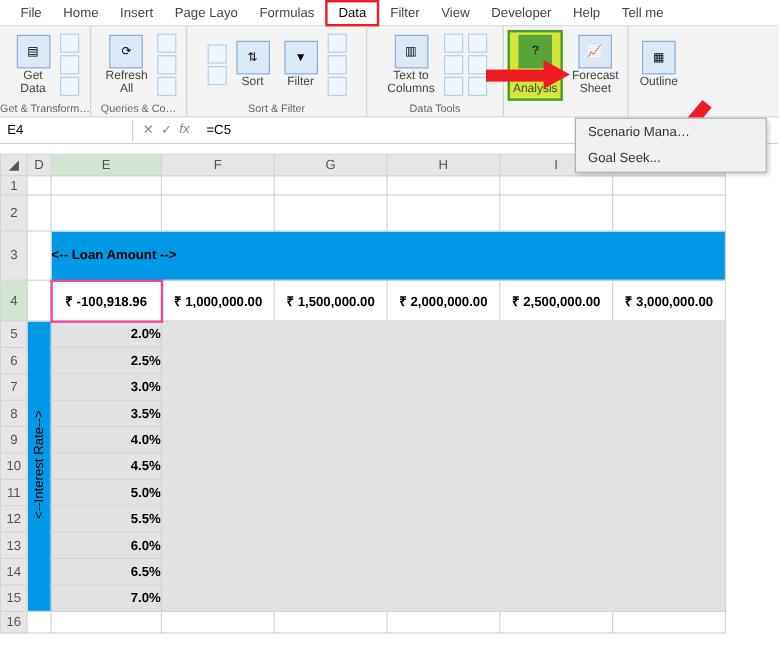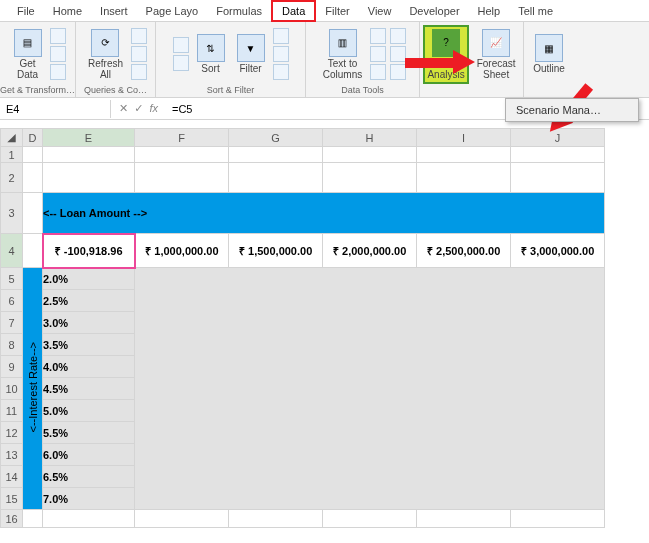--- a/index.html
+++ b/index.html
@@ -18,21 +18,21 @@
 .rbtn { display:flex; flex-direction:column; align-items:center; justify-content:center; gap:1px; padding:2px 4px; cursor:pointer; }
 .rbtn .ico { width:20px; height:20px; background:#dbe9f7; border:1px solid #8eb0d5; display:flex; align-items:center; justify-content:center; font-size:10px; }
 .rbtn.big .ico { width:28px; height:28px; }
 .rbtn .lbl { font-size:10px; color:#444; text-align:center; line-height:1.1; }
 .rbtn-stack { display:flex; flex-direction:column; gap:2px; }
 .rbtn-sm { width:16px; height:16px; background:#eef5fc; border:1px solid #b9cfe3; cursor:pointer; }
 .whatif { border:2px solid #4a9c2d; background:#d4e63a; padding:2px; }
 .whatif .ico { background:#57a33a; width:28px; height:24px; border:none; }
 
 
-.dropdown { position:absolute; top:98px; right:10px; width:134px; background:#f0f0f0; border:1px solid #b0b0b0; box-shadow:2px 2px 4px rgba(0,0,0,0.25); z-index:5; }
+.dropdown { position:absolute; top:98px; right:10px; width:160px; background:#f0f0f0; border:1px solid #b0b0b0; box-shadow:2px 2px 4px rgba(0,0,0,0.25); z-index:5; }
 .dropdown div { padding:5px 10px; font-size:11px; cursor:pointer; color:#333; }
 .dropdown .hl { background:#ffff00; border:2px solid #ed1c24; text-decoration:underline; }
 
 
 .fbar { display:flex; height:22px; border-bottom:1px solid #d4d4d4; align-items:center; background:#fff; }
 .namebox { width:111px; border-right:1px solid #d4d4d4; padding:3px 6px; font-size:11px; }
 .fx-btns { display:flex; gap:6px; padding:0 8px; color:#888; }
 .fx-btns span { cursor:pointer; font-size:11px; }
 .formula { padding:3px 6px; font-size:11px; flex:1; }
 
@@ -46,21 +46,21 @@
 .colhdr th { background:#e6e6e6; color:#555; height:18px; font-weight:normal; text-align:center; }
 .rowhdr { background:#e6e6e6; color:#555; width:22px; text-align:center; font-weight:normal; }
 .colD { width:20px; }
 .colE { width:92px; }
 .colF,.colG,.colH,.colI,.colJ { width:94px; }
 
 .row1 td { height:16px; background:#fff; }
 .row2 td { height:30px; background:#fff; }
 .loantitle { background:#0099e5 !important; color:#000; font-size:16px; text-align:left; font-weight:700; border:1px solid #888; }
 .hcell { background:#fff; font-weight:bold; text-align:center; padding:6px 2px; border:1px solid #888; height:34px; }
-.rate-cell { background:#e2e2e2; font-weight:bold; text-align:left; border:1px solid #888; height:22px; }
+.rate-cell { background:#e2e2e2; font-weight:bold; text-align:right; border:1px solid #888; height:22px; }
 .empty-body { background:#e2e2e2; border:1px solid #888; height:22px; }
 .vlabel { background:#0099e5 !important; color:#000; font-size:14px; font-weight:500; text-align:center; vertical-align:middle; border:1px solid #888; }
 .vlabel span { writing-mode:vertical-rl; transform:rotate(180deg); letter-spacing:0; display:inline-block; }
 .row16 td { height:18px; background:#fff; }
 .active-row .rowhdr, .colhdr .active-col { background:#d2e4d2; }
 
 
 .arrow1 { position:absolute; top:52px; left:405px; width:70px; height:22px; z-index:3; }
 .arrow1 .shaft { position:absolute; top:6px; left:0; width:50px; height:10px; background:#ed1c24; }
 .arrow1 .head { position:absolute; top:-2px; left:48px; width:0; height:0; border-left:22px solid #ed1c24; border-top:12px solid transparent; border-bottom:12px solid transparent; }
@@ -179,20 +179,21 @@
           <div class="ico">▦</div>
           <div class="lbl">Outline</div>
         </div>
     </div>
     <div class="rgroup-lbl">&nbsp;</div>
   </div>
 </div>
 
 <div class="dropdown">
   <div>Scenario Mana…</div>
+  <div>Goal Seek...</div>
 </div>
 
 <div class="arrow1">
     <div class="shaft"></div>
     <div class="head"></div>
   </div>
 <div class="arrow2">
     <div class="shaft"></div>
     <div class="head"></div>
   </div>

